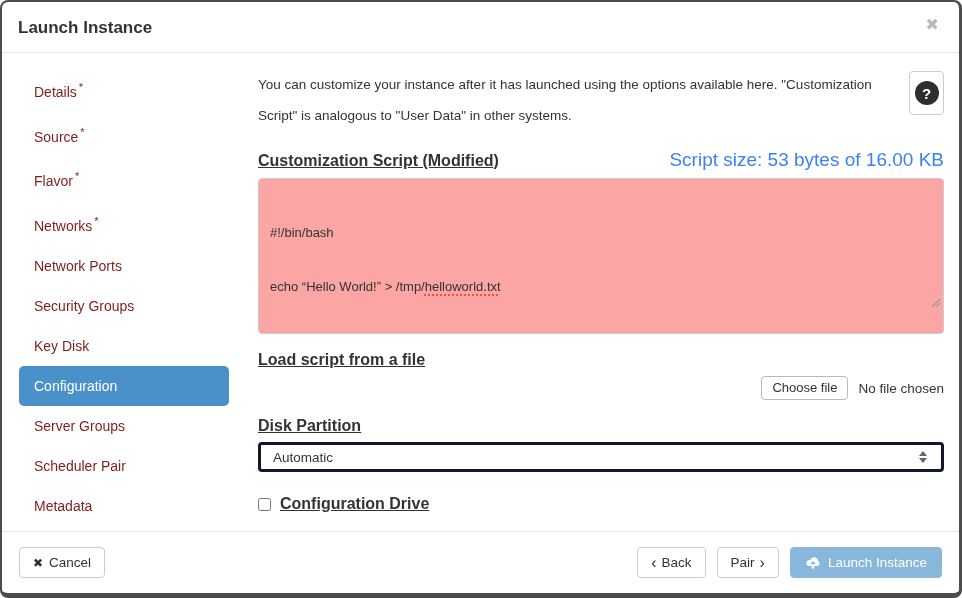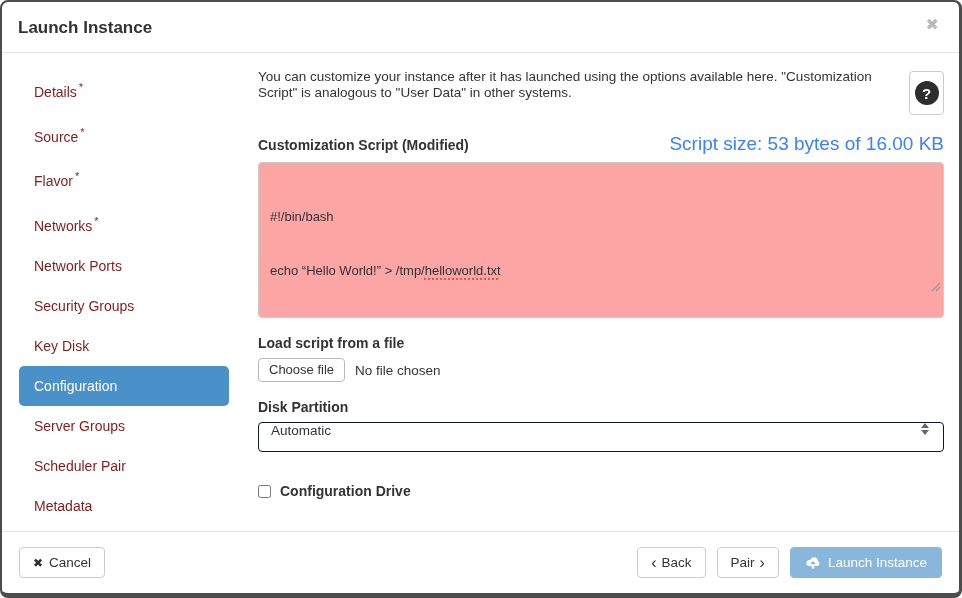--- a/index.html
+++ b/index.html
@@ -47,40 +47,40 @@
     border-radius: 5px;
     cursor: pointer;
     line-height: 20px;
   }
   .nav-item.active { background: #4a90c9; color: #ffffff; }
   .nav-item sup { font-size: 11px; margin-left: 2px; }
 
   .content { flex: 1 1 auto; padding: 16px 15px 0 15px; }
 
   .desc-row { display: flex; align-items: flex-start; }
-  .description { flex: 1 1 auto; font-size: 13.5px; line-height: 16px; padding-right: 22px; }
+  .description { flex: 1 1 auto; font-size: 13.5px; line-height: 31px; padding-right: 22px; }
   .help-btn {
     flex: 0 0 auto;
     width: 35px; height: 44px;
     background: #ffffff; border: 1px solid #cccccc; border-radius: 4px;
     display: flex; align-items: center; justify-content: center;
     cursor: pointer; margin-top: 2px;
   }
   .help-circle {
     width: 24px; height: 24px; border-radius: 50%;
     background: #2e2e2e; color: #ffffff;
     font-size: 15px; font-weight: bold;
     display: flex; align-items: center; justify-content: center;
   }
 
   .script-label-row {
     display: flex; justify-content: space-between; align-items: baseline;
     margin-top: 18px;
   }
-  .bold-label { font-size: 14px; font-weight: bold; color: #333; }
+  .bold-label { font-size: 16px; font-weight: bold; color: #333; text-decoration: underline; }
   .script-size { font-size: 19px; color: #3b82f6; }
 
   .script-area {
     position: relative;
     margin-top: 7px;
     height: 156px;
     border: 1px solid #cccccc; border-radius: 4px;
     padding: 9px 11px;
     font-size: 13px; line-height: 18px; color: #333;
     background: #fca5a5;
@@ -89,46 +89,46 @@
   }
   .spellcheck {
     text-decoration: underline dotted #f4503f;
     text-decoration-thickness: 2px;
     text-underline-offset: 3px;
   }
   .resize-grip { position: absolute; right: 2px; bottom: 2px; }
 
   .section-label { margin-top: 17px; }
 
-  .file-row { margin-top: 7px; display: flex; align-items: center; }
+  .file-row { margin-top: 7px; display: flex; align-items: center; justify-content: flex-end; }
   .choose-file-btn {
     font-family: inherit; font-size: 13px; color: #333;
     background: #ffffff;
     border: 1px solid #b9b9b9; border-radius: 4px;
     padding: 3px 10px 4px 10px;
     cursor: pointer;
   }
   .file-status { font-size: 13.5px; margin-left: 10px; }
 
   .select-box {
     margin-top: 7px;
     height: 30px;
-    border: 1px solid #0f172a; border-radius: 4px;
-    display: flex; 
+    border: 3px solid #0f172a; border-radius: 4px;
+    display: flex; align-items: center;
     padding: 0 12px;
     font-size: 13.5px; color: #333;
     cursor: pointer;
     position: relative;
   }
   .select-value { flex: 1 1 auto; }
   .select-arrows { display: flex; flex-direction: column; gap: 2px; margin-right: 2px; }
   .tri-up { width: 0; height: 0; border-left: 4px solid transparent; border-right: 4px solid transparent; border-bottom: 5px solid #666; }
   .tri-down { width: 0; height: 0; border-left: 4px solid transparent; border-right: 4px solid transparent; border-top: 5px solid #666; }
 
-  .checkbox-row { margin-top: 31px; display: flex; align-items: center; }
+  .checkbox-row { margin-top: 23px; display: flex; align-items: center; }
   .checkbox-row input { width: 13px; height: 13px; margin: 0; cursor: pointer; }
   .checkbox-row label { margin-left: 9px; cursor: pointer; }
 
   
   .modal-footer {
     flex: 0 0 auto;
     border-top: 1px solid #e5e5e5;
     padding: 15px 17px;
     display: flex; align-items: center;
   }

